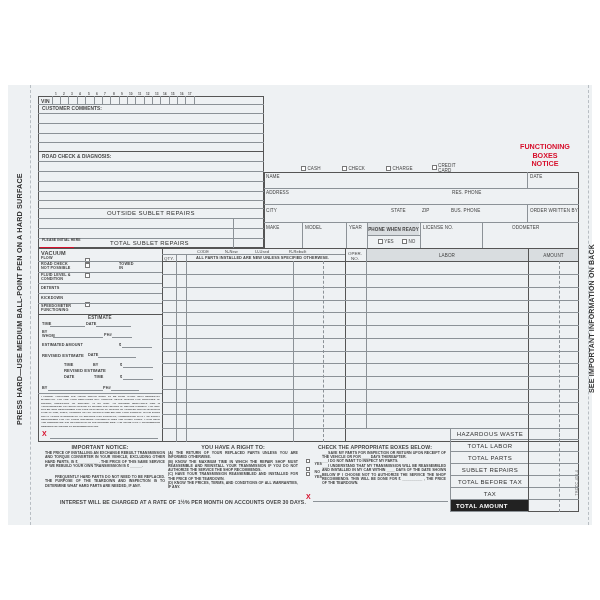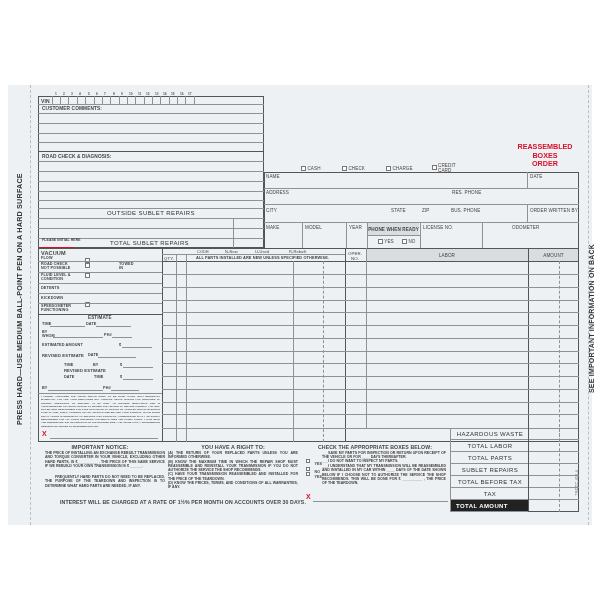--- a/index.html
+++ b/index.html
@@ -31,23 +31,23 @@
 
 <div class="sheet"></div>
 <div class="perf-left"></div>
 <div class="perf-right"></div>
 
 <div class="vertical" style="left:15px; top:175px; height:250px; text-align:center;">PRESS HARD—USE MEDIUM BALL-POINT PEN ON A HARD SURFACE</div>
 <div class="vertical" style="left:588px; top:238px; height:160px; text-align:center; font-size:7px;">SEE IMPORTANT INFORMATION ON BACK</div>
 <div class="vertical" style="left:575px; top:470px; font-size:3.6px; font-weight:400; color:#555;">TROCC-451-4</div>
 
 <div class="abs red" style="left:510px; top:143px; width:70px; text-align:center; font-weight:700; font-size:7.2px; line-height:8.5px;">
-  <div>REASSEMBLED</div>
+  <div>FUNCTIONING</div>
   <div>BOXES</div>
-  <div>ORDER</div>
+  <div>NOTICE</div>
 </div>
 
 <div class="vin-num" style="left:55px;">1</div>
 <div class="vin-num" style="left:63px;">2</div>
 <div class="vin-num" style="left:71px;">3</div>
 <div class="vin-num" style="left:79px;">4</div>
 <div class="vin-num" style="left:88px;">5</div>
 <div class="vin-num" style="left:96px;">6</div>
 <div class="vin-num" style="left:104px;">7</div>
 <div class="vin-num" style="left:113px;">8</div>

